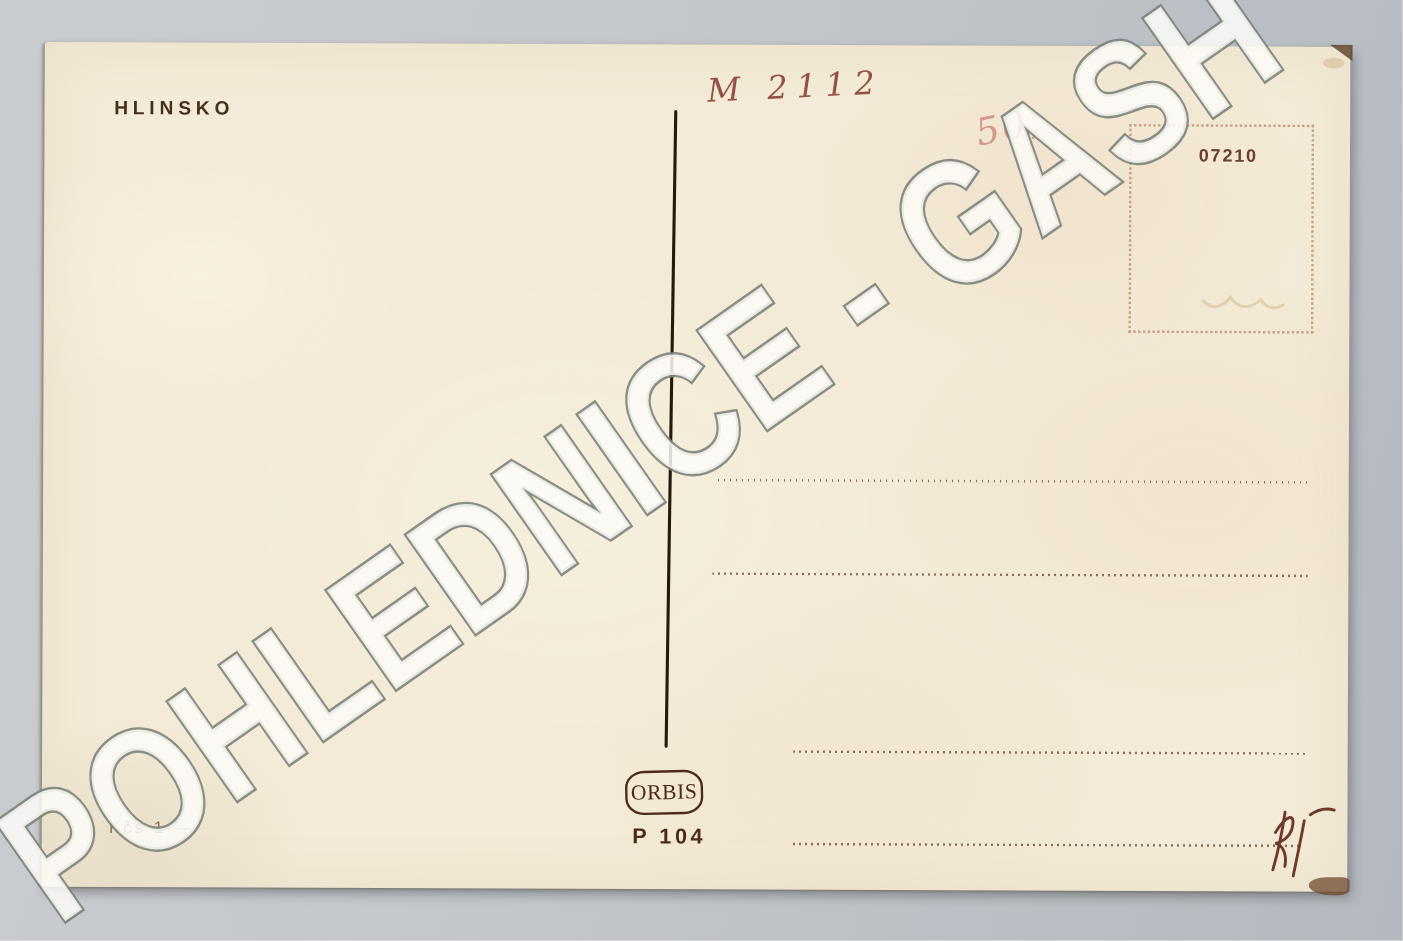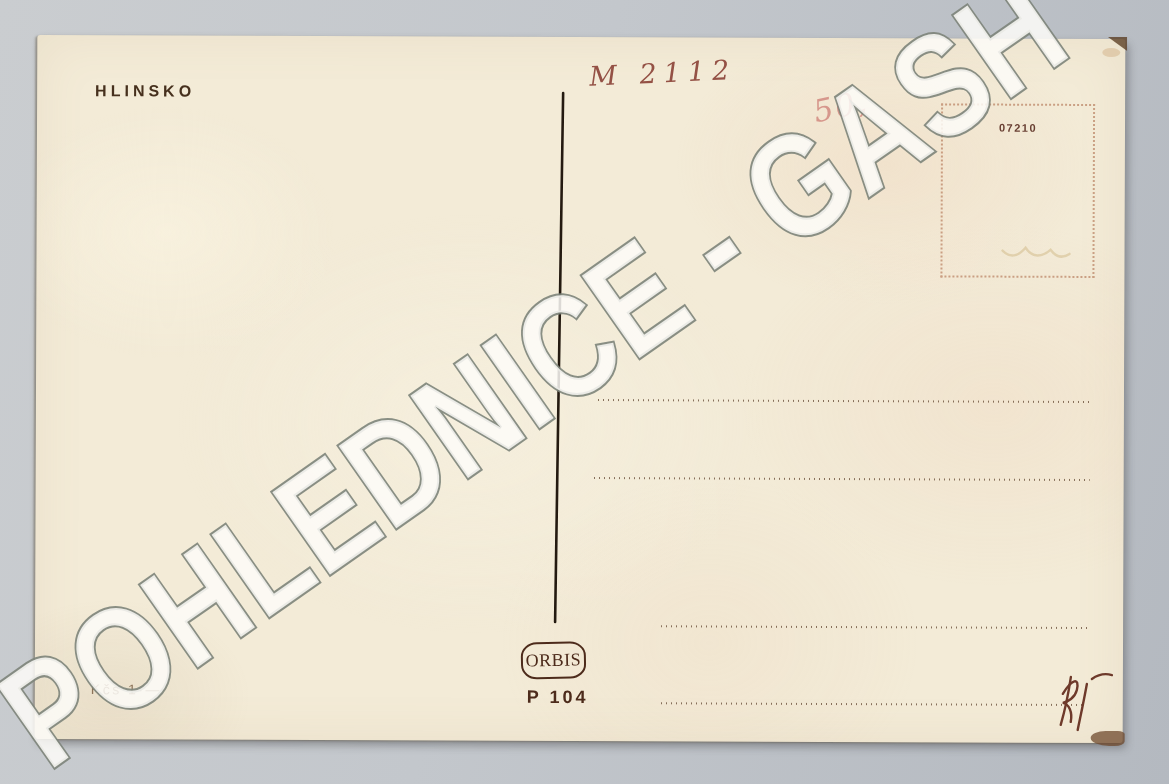--- a/index.html
+++ b/index.html
@@ -43,21 +43,21 @@
     font-family:"DejaVu Serif",serif;font-style:italic;
     font-size:31px;letter-spacing:2px;color:#d28a80;
     transform:rotate(-12deg);opacity:.85;
   }
   .stamp-box{
     position:absolute;left:904px;top:65px;width:150px;height:170px;
     border:2px dotted rgba(178,115,82,.62);
   }
   .stamp-serial{
     position:absolute;left:56px;top:16px;
-    font-size:11px;font-weight:700;letter-spacing:1.5px;color:#5d3125;opacity:.92;
+    font-size:15px;font-weight:700;letter-spacing:1.5px;color:#5d3125;opacity:.92;
   }
   .dotline{
     position:absolute;height:2px;
     background-image:repeating-linear-gradient(90deg, rgba(92,64,42,.72) 0 1.4px, transparent 1.4px 5px);
   }
   .line1{left:562px;top:362px;width:492px;}
   .line2{left:558px;top:440px;width:496px;}
   .line3{left:626px;top:588px;width:428px;}
   .line4{left:626px;top:665px;width:425px;}
   .orbis-badge{

